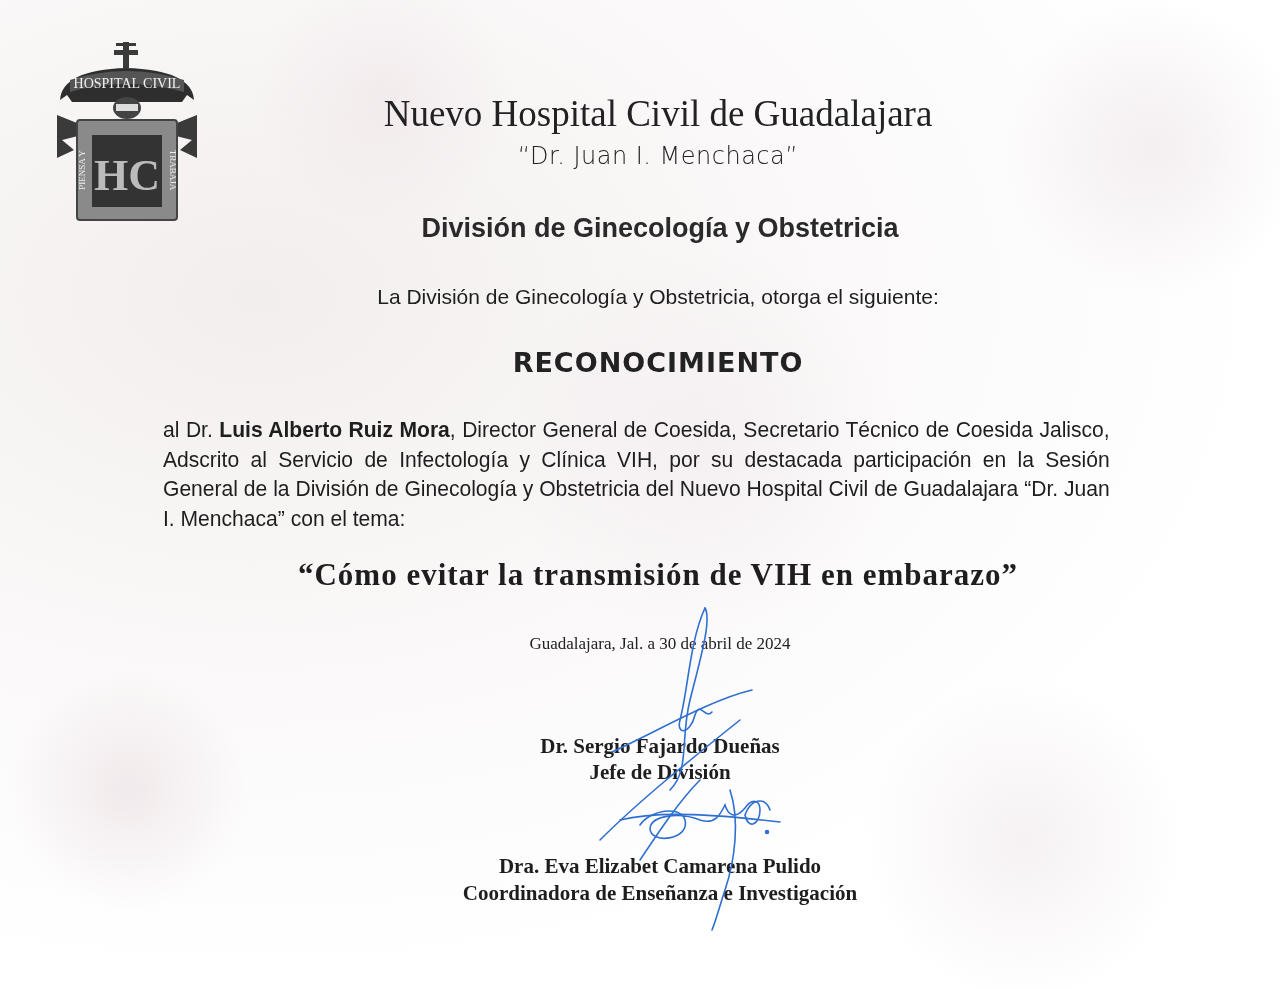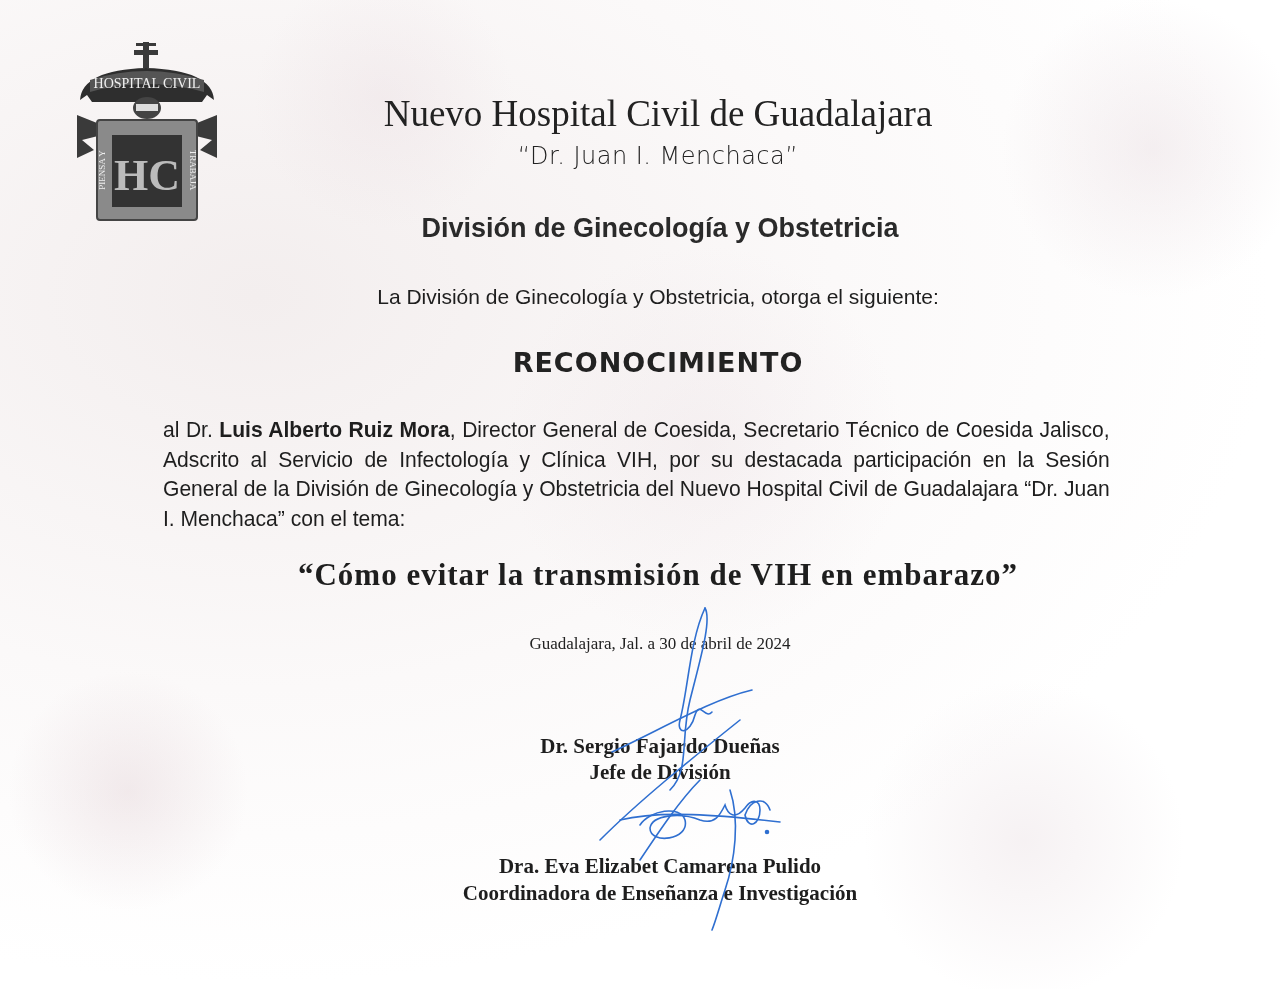--- a/index.html
+++ b/index.html
@@ -11,21 +11,21 @@
   }
   .texture {
     position:absolute; inset:0; pointer-events:none;
     background:
       radial-gradient(circle at 10% 80%, rgba(220,200,205,0.35) 0, rgba(255,255,255,0) 120px),
       radial-gradient(circle at 90% 15%, rgba(225,210,215,0.35) 0, rgba(255,255,255,0) 150px),
       radial-gradient(circle at 55% 45%, rgba(230,215,220,0.25) 0, rgba(255,255,255,0) 200px),
       radial-gradient(circle at 80% 85%, rgba(225,210,215,0.3) 0, rgba(255,255,255,0) 160px),
       radial-gradient(circle at 30% 10%, rgba(230,215,220,0.3) 0, rgba(255,255,255,0) 130px);
   }
-  .logo { position:absolute; left:72px; top:40px; width:150px; height:185px; }
+  .logo { position:absolute; left:52px; top:40px; width:150px; height:185px; }
   .center { position:absolute; left:0; width:1280px; text-align:center; }
   .title { top:92px; left:18px; font-family:"Liberation Serif", serif; font-size:37px; color:#222; }
   .subtitle { top:142px; left:18px; font-family:"DejaVu Sans", sans-serif; font-size:24px; font-weight:300; color:#222; letter-spacing:0.5px; }
   .division { top:213px; font-family:"Liberation Sans", sans-serif; font-weight:bold; font-size:27px; color:#2a2a2a; left:20px; }
   .intro { top:285px; font-family:"Liberation Sans", sans-serif; font-size:21px; left:18px; color:#1e1e1e; }
   .award { top:347px; font-family:"DejaVu Sans", sans-serif; font-weight:bold; font-size:27px; left:18px; letter-spacing:1px; color:#222; }
   .body-text {
     position:absolute; left:163px; top:416px; width:966px;
     font-family:"Liberation Sans", sans-serif; font-size:21.5px; line-height:29.5px;
     text-align:justify; color:#1e1e1e; transform:scaleX(0.98); transform-origin:left;

